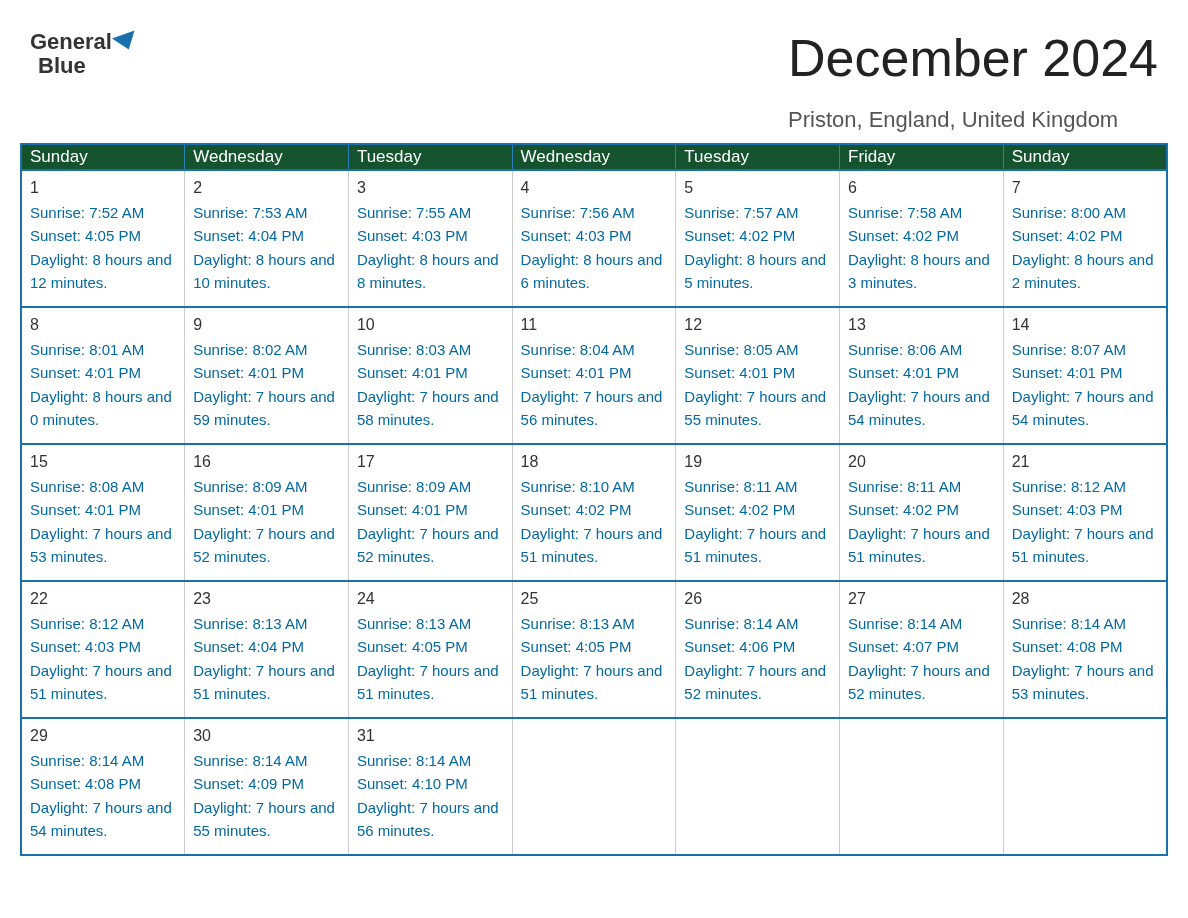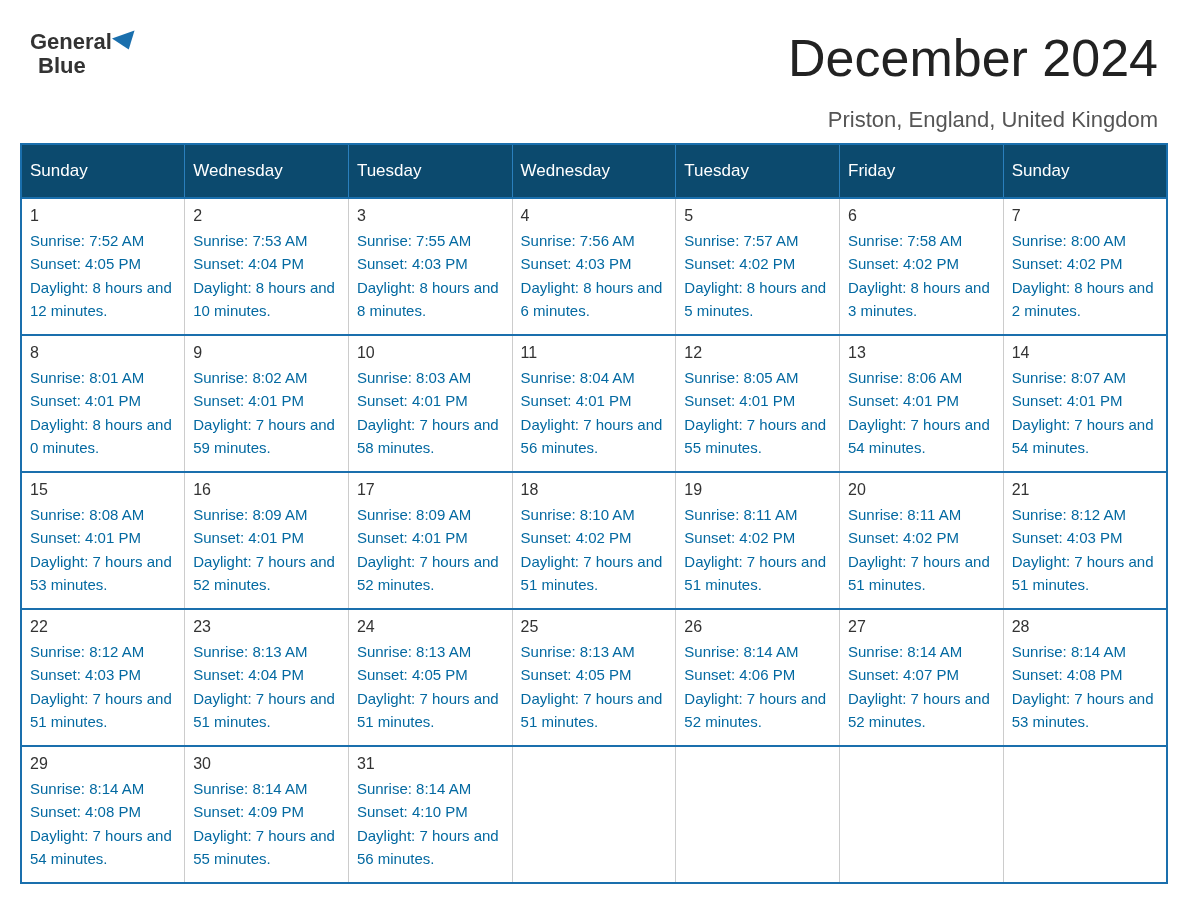--- a/index.html
+++ b/index.html
@@ -32,44 +32,43 @@
       height: 0;
       border-left: 12px solid transparent;
       border-right: 12px solid transparent;
       border-top: 16px solid #1a6fad;
       display: inline-block;
       margin-left: 2px;
       vertical-align: middle;
       transform: rotate(-20deg);
     }
     .title-block {
-      text-align: right;
     }
     .calendar-title {
       font-size: 52px;
       font-weight: normal;
       color: #222;
       line-height: 1.1;
     }
     .calendar-subtitle {
       font-size: 22px;
       color: #555;
       margin-top: 20px;
     }
     .calendar {
       width: 100%;
       border-collapse: collapse;
       border: 2px solid #1a6fad;
     }
     .calendar thead tr th {
-      background-color: #0c4a6e;
+      background-color: #14532d;
       color: #fff;
       font-size: 17px;
       font-weight: normal;
-      padding: 16px 8px;
+      padding: 2px 8px;
       text-align: left;
       border-right: 1px solid #2a7fbd;
       margin-left: 21px;
     }
     .calendar thead tr th:last-child {
       border-right: none;
     }
     .calendar tbody tr td {
       vertical-align: top;
       padding: 8px 8px 12px 8px;

